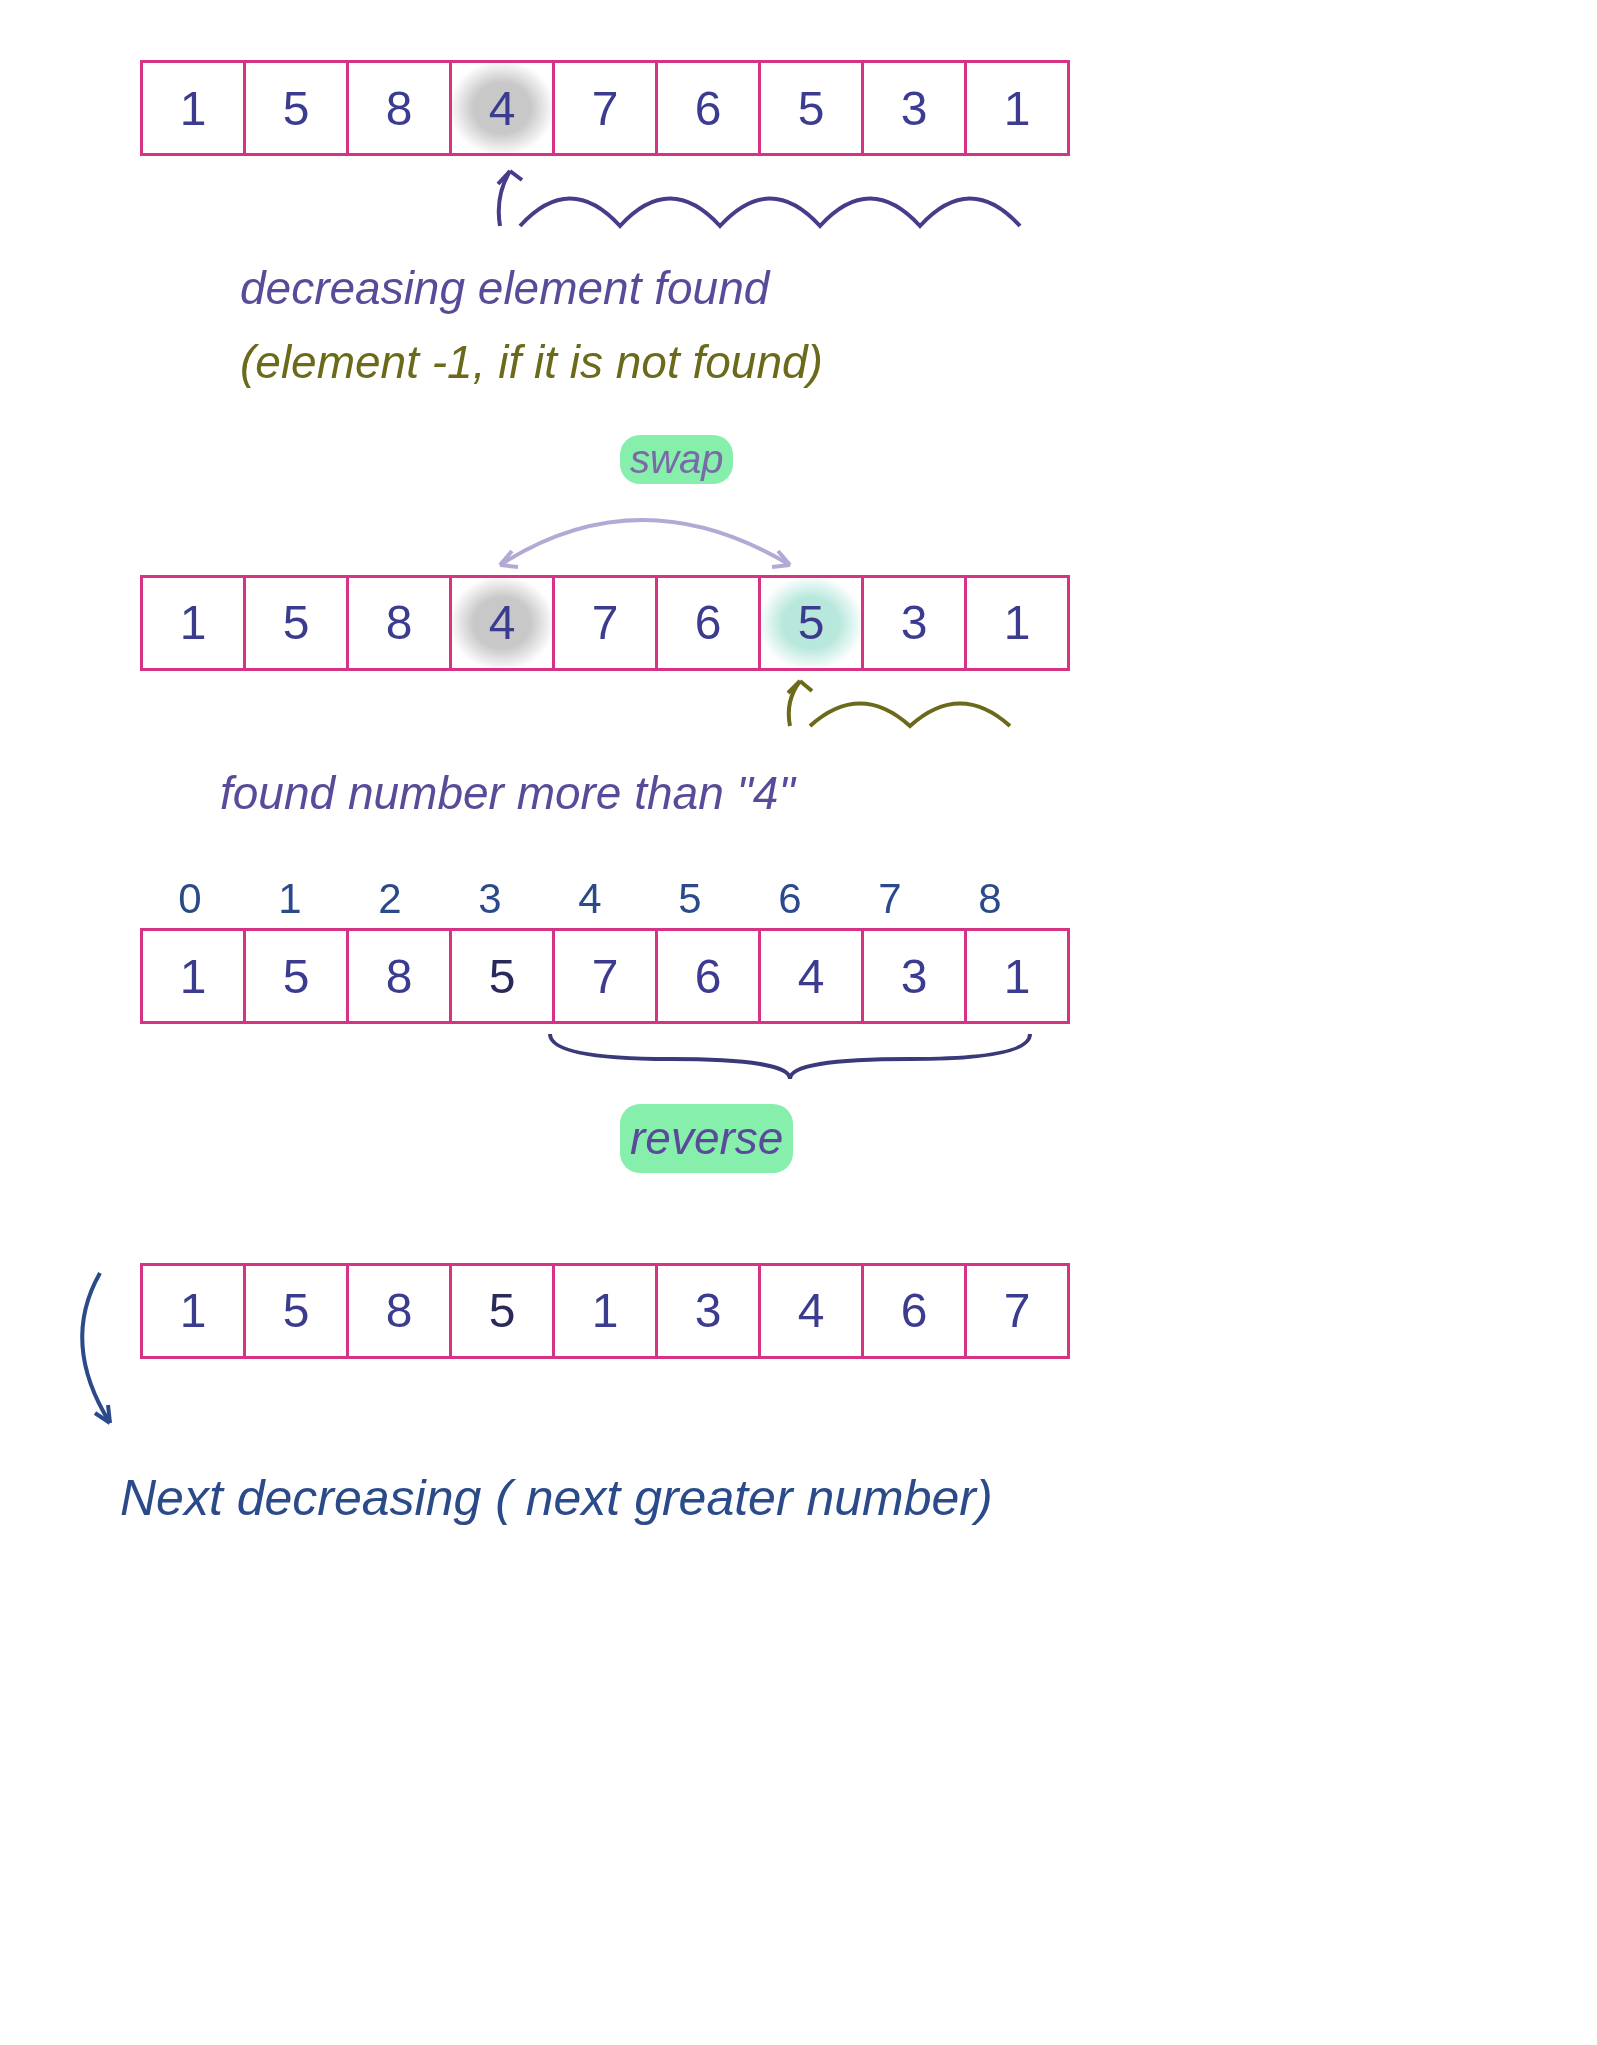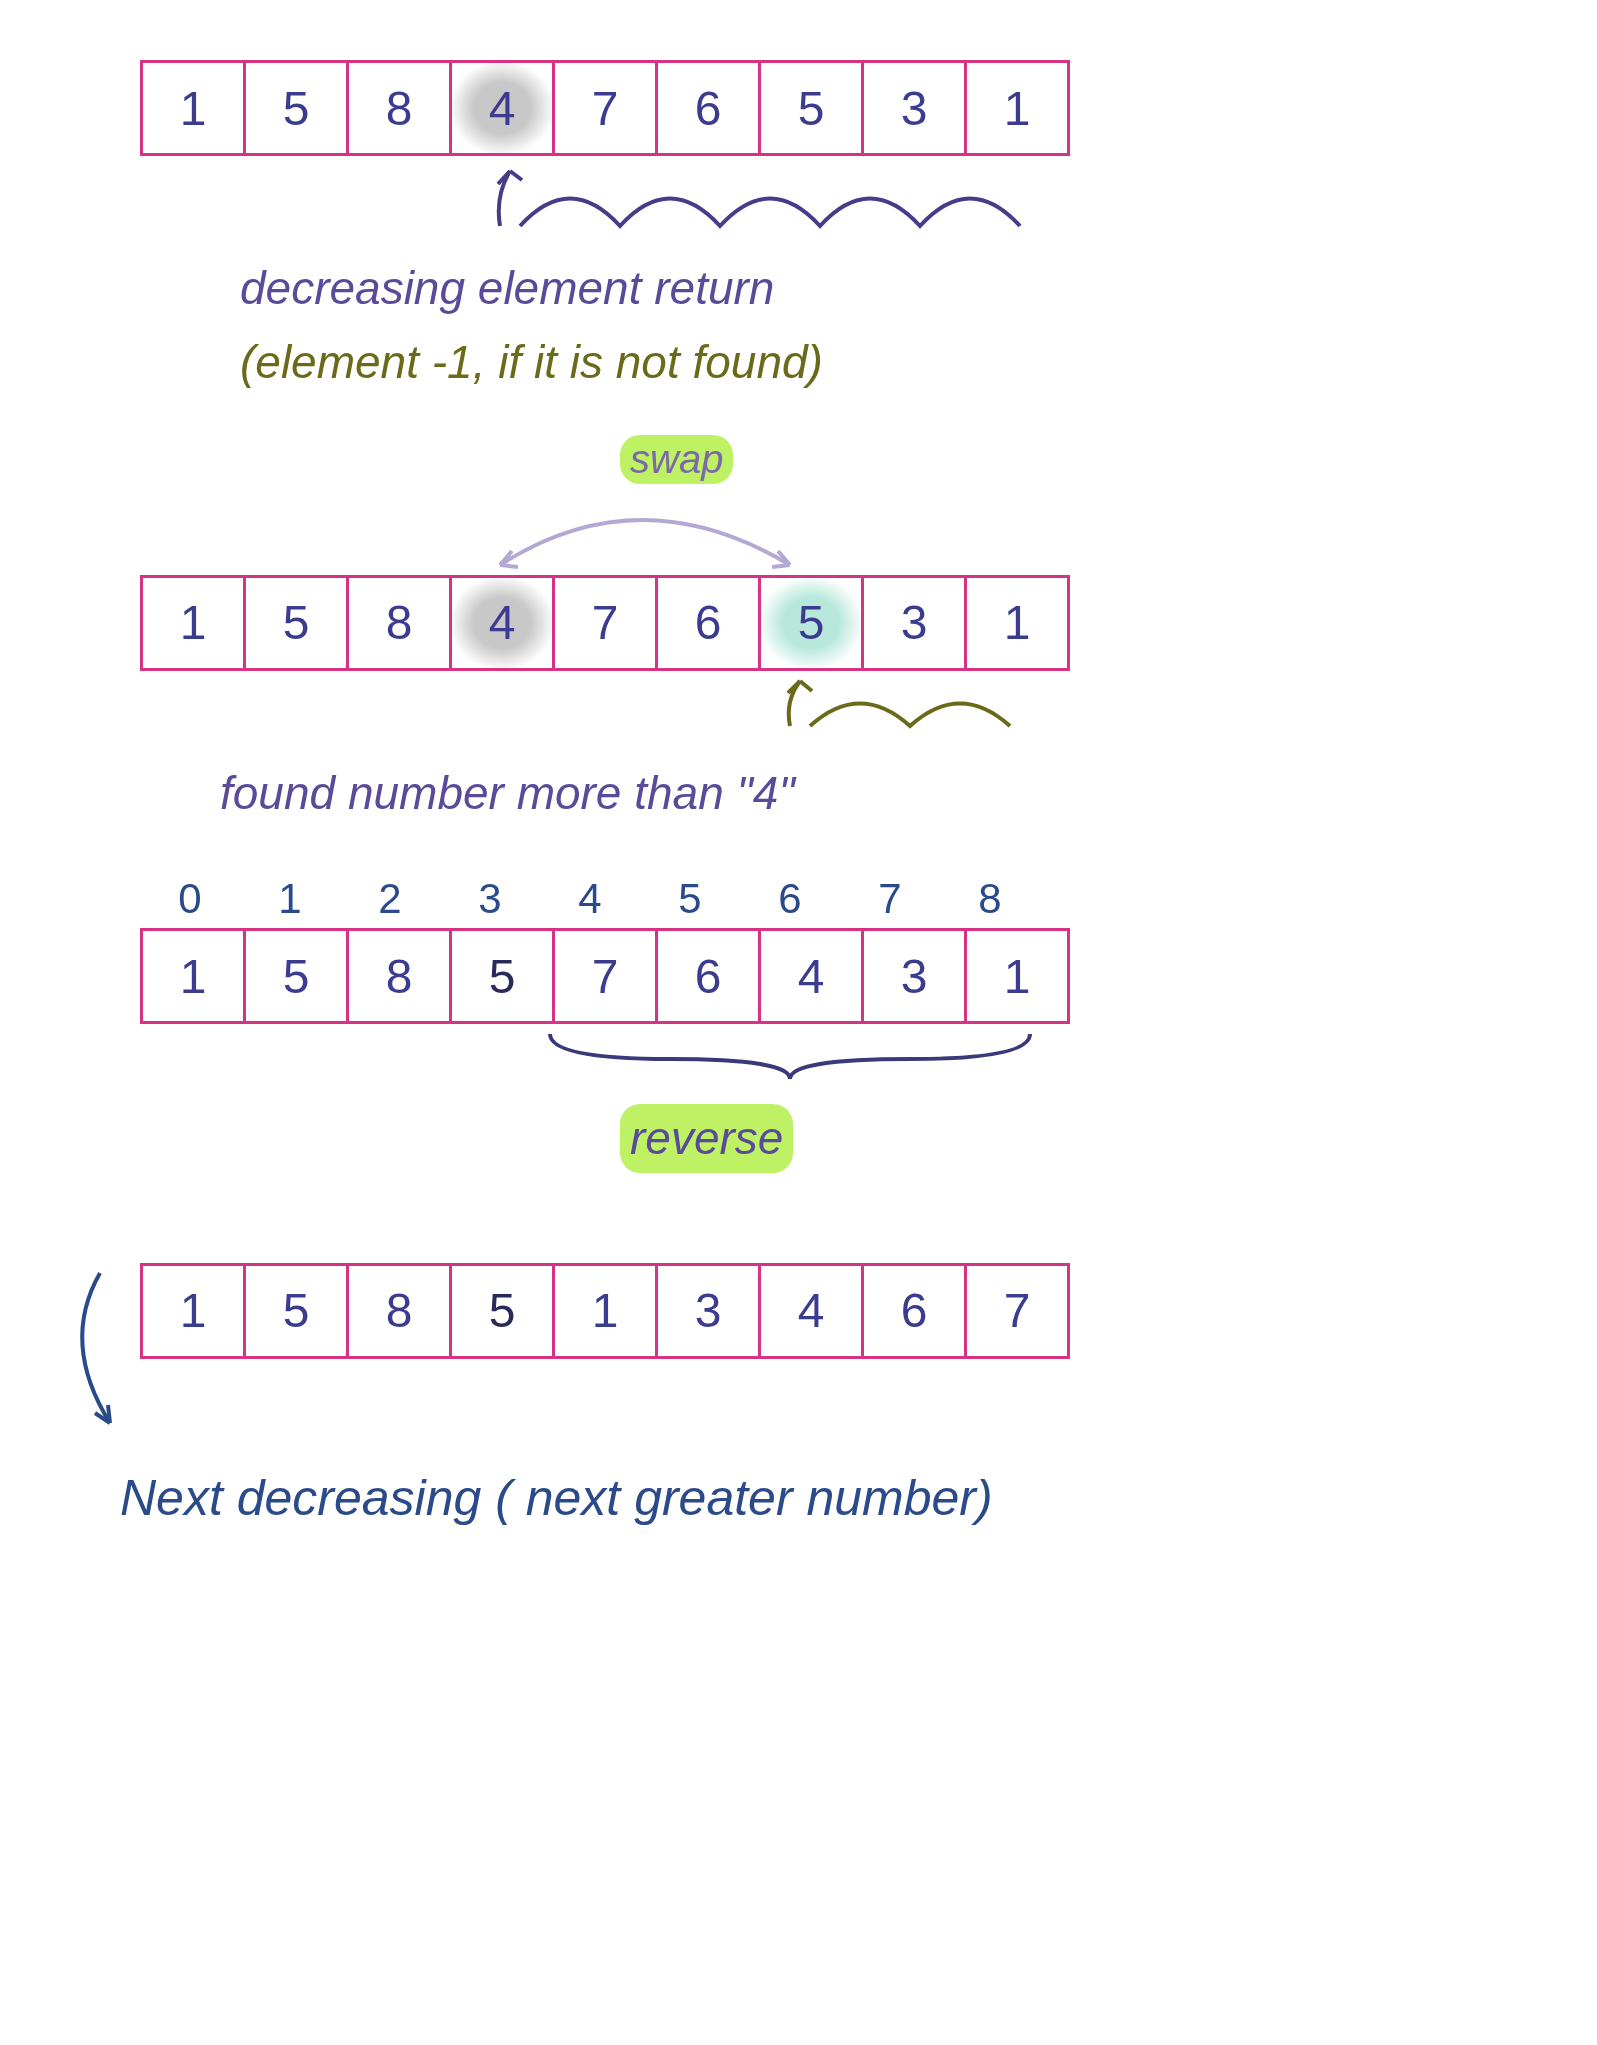--- a/index.html
+++ b/index.html
@@ -52,21 +52,21 @@
     font-size: 46px;
     font-style: italic;
     margin-left: 200px;
     margin-top: 10px;
     line-height: 1.4;
   }
   .note-purple { color: #5a4a9a; }
   .note-olive { color: #6a6a1a; }
   .note-blue { color: #2a4a8a; }
   .hl-word {
-    background: #bef264;
+    background: #86efac;
     border-radius: 20px;
     padding: 2px 10px;
     display: inline-block;
   }
   .svg-anno {
     display: block;
     margin-left: 100px;
   }
   .swap-container {
     position: relative;
@@ -105,21 +105,21 @@
   <div class="cell">3</div>
   <div class="cell">1</div>
 </div>
 
 <svg class="svg-anno" width="1000" height="90">
   <path d="M 360 70 Q 355 40 370 15" stroke="#4a3a8a" stroke-width="4" fill="none"></path>
   <path d="M 370 15 L 358 28 M 370 15 L 382 24" stroke="#4a3a8a" stroke-width="4" fill="none"></path>
   <path d="M 380 70 Q 430 15 480 70 Q 530 15 580 70 Q 630 15 680 70 Q 730 15 780 70 Q 830 15 880 70" stroke="#4a3a8a" stroke-width="4" fill="none"></path>
 </svg>
 
-<div class="note note-purple">decreasing element return</div>
+<div class="note note-purple">decreasing element found</div>
 <div class="note note-olive">(element -1, if it is not found)</div>
 
 <div class="swap-container">
   <span class="swap-label hl-word">swap</span>
   <svg width="1000" height="140">
     <path d="M 360 130 Q 500 40 650 130" stroke="#b4a8d4" stroke-width="4" fill="none"></path>
     <path d="M 360 130 L 372 116 M 360 130 L 378 132" stroke="#b4a8d4" stroke-width="4" fill="none"></path>
     <path d="M 650 130 L 638 116 M 650 130 L 632 132" stroke="#b4a8d4" stroke-width="4" fill="none"></path>
   </svg>
 </div>

